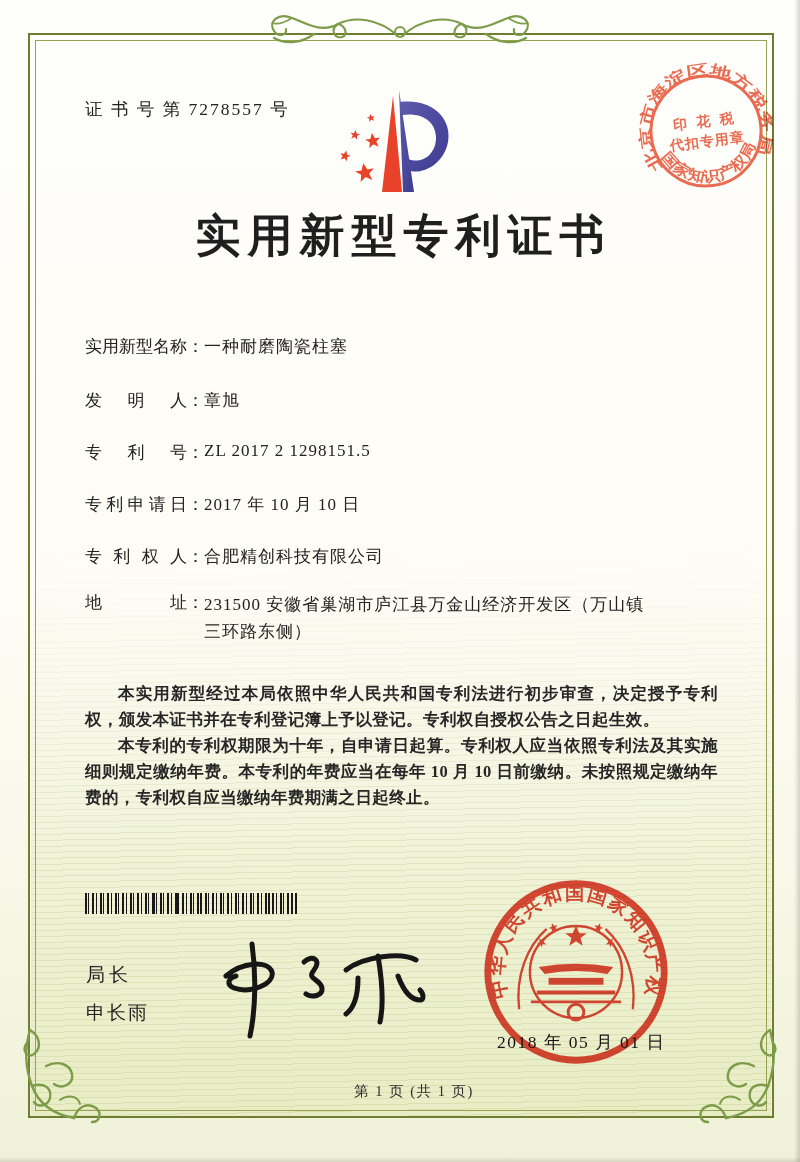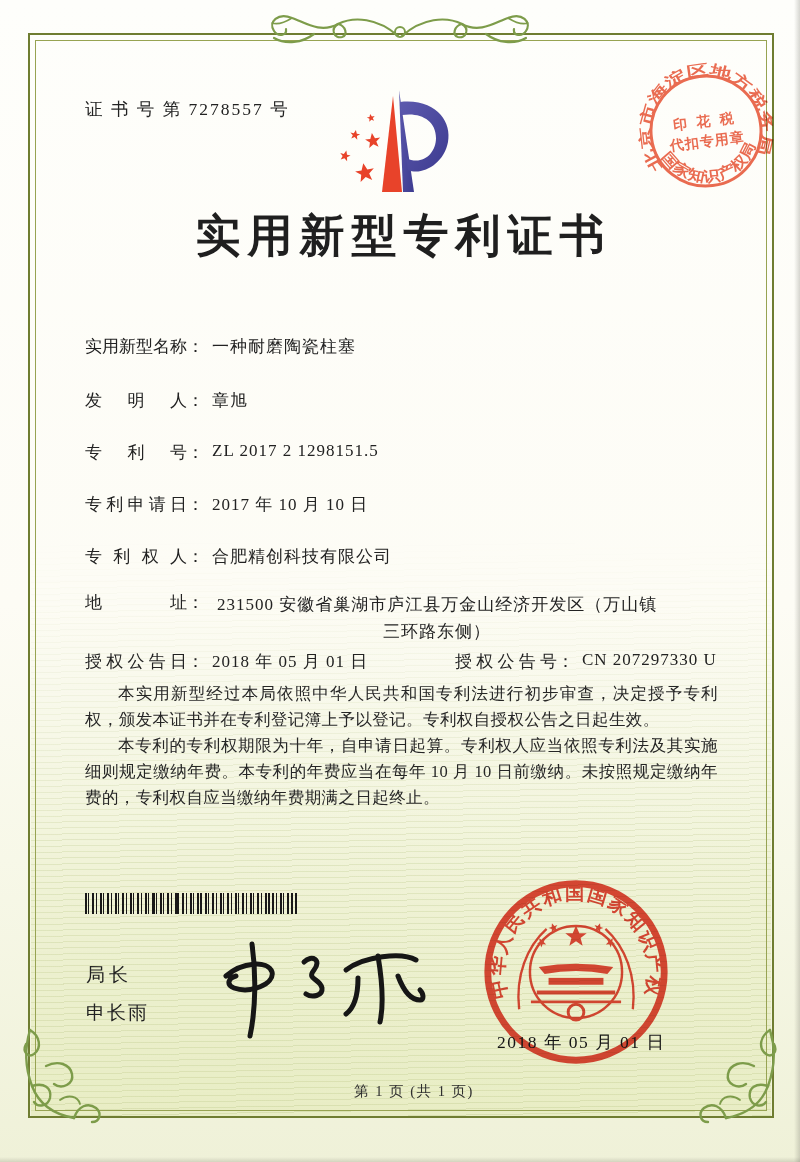--- a/index.html
+++ b/index.html
@@ -26,27 +26,27 @@
   .scan-edge-b { position:absolute; left:0; right:0; bottom:0; height:5px;
     background:linear-gradient(180deg, rgba(0,0,0,0), rgba(110,110,100,0.22)); pointer-events:none; }
 
   .cert-no { position:absolute; left:85px; top:97px; font-size:17.5px; letter-spacing:2px; color:#222; }
   .title { position:absolute; left:0; top:206px; width:100%; text-align:center;
     font-size:45px; font-weight:700; letter-spacing:7px; text-indent:7px; color:#1f1f1f; }
 
   .frow { position:absolute; left:85px; font-size:17px; color:#222; }
   .flabel { display:inline-block; width:102px; text-align:justify; text-align-last:justify; vertical-align:top; }
   .colon { vertical-align:top; }
-  .fvalue { margin-left:8px; letter-spacing:1px; vertical-align:top; }
-  .fvalue-wrap { display:inline-block; width:450px; line-height:27px;text-align:center; }
+  .fvalue { letter-spacing:1px; vertical-align:top; }
+  .fvalue-wrap { display:inline-block; width:450px; line-height:27px; }
   .grant-right { position:absolute; left:370px; top:0; white-space:nowrap; }
 
   .paragraphs { position:absolute; left:85px; width:633px; top:681px;
     font-size:16.5px; line-height:26px; text-align:justify; color:#262626; letter-spacing:0.4px; }
-  .paragraphs p { text-indent:2em; margin:0; }
+  .paragraphs p { text-indent:2em; margin:0;font-weight:bold; }
 
   .barcode { position:absolute; left:85px; top:893px; width:213px; height:21px;
     background:
       repeating-linear-gradient(90deg,#181818 0 1px,transparent 1px 23px),
       repeating-linear-gradient(90deg,#181818 0 2px,transparent 2px 3px,#181818 3px 4px,transparent 4px 7px,#181818 7px 9px,transparent 9px 11px,#181818 11px 12px,transparent 12px 15px);
   }
   .signer-title { position:absolute; left:86px; top:962px; font-size:19px; letter-spacing:4px; color:#222; }
   .signer-name  { position:absolute; left:86px; top:1000px; font-size:19px; letter-spacing:2px; color:#222; }
   .signature-svg { position:absolute; left:212px; top:936px; }
 
@@ -151,26 +151,20 @@
   </div>
   <div class="frow" style="top:493px">
     <span class="flabel">专利申请日</span><span class="colon">：</span><span class="fvalue">2017 年 10 月 10 日</span>
   </div>
   <div class="frow" style="top:545px">
     <span class="flabel">专利权人</span><span class="colon">：</span><span class="fvalue">合肥精创科技有限公司</span>
   </div>
   <div class="frow" style="top:591px">
     <span class="flabel">地址</span><span class="colon">：</span><span class="fvalue fvalue-wrap">231500 安徽省巢湖市庐江县万金山经济开发区（万山镇三环路东侧）</span>
   </div>
-  <div class="frow" style="top:650px">
-    <span class="flabel">授权公告日</span><span class="colon">：</span><span class="fvalue">2018 年 05 月 01 日</span>
-    <span class="grant-right">
-      <span class="flabel">授权公告号</span><span class="colon">：</span><span class="fvalue">CN 207297330 U</span>
-    </span>
-  </div>
 
   <div class="paragraphs">
     <p>本实用新型经过本局依照中华人民共和国专利法进行初步审查，决定授予专利权，颁发本证书并在专利登记簿上予以登记。专利权自授权公告之日起生效。</p>
     <p>本专利的专利权期限为十年，自申请日起算。专利权人应当依照专利法及其实施细则规定缴纳年费。本专利的年费应当在每年 10 月 10 日前缴纳。未按照规定缴纳年费的，专利权自应当缴纳年费期满之日起终止。</p>
   </div>
 
   <div class="barcode"></div>
 
   <div class="signer-title">局长</div>
   <div class="signer-name">申长雨</div>

